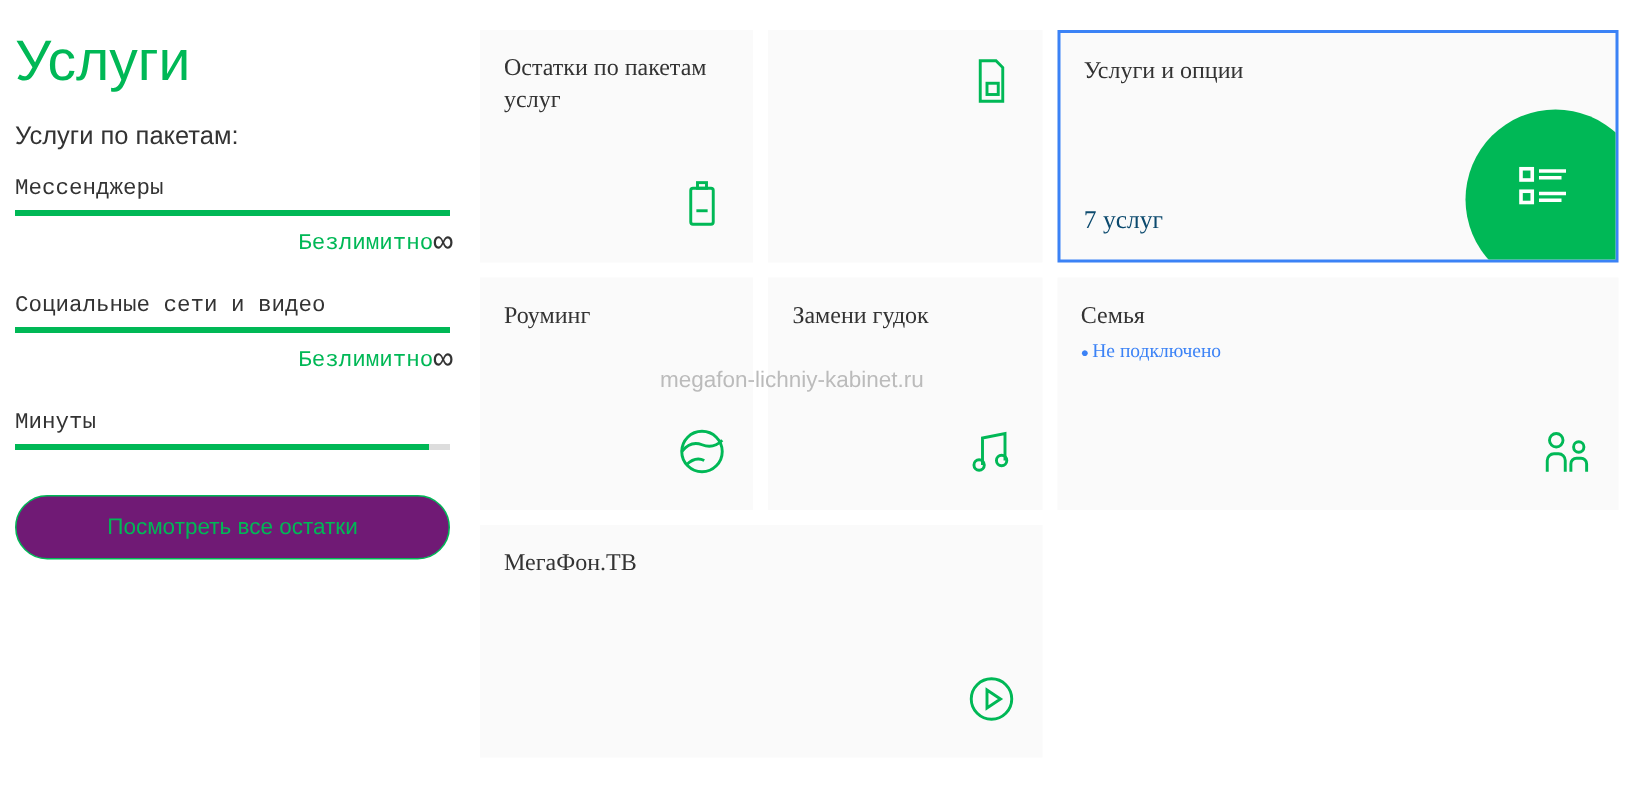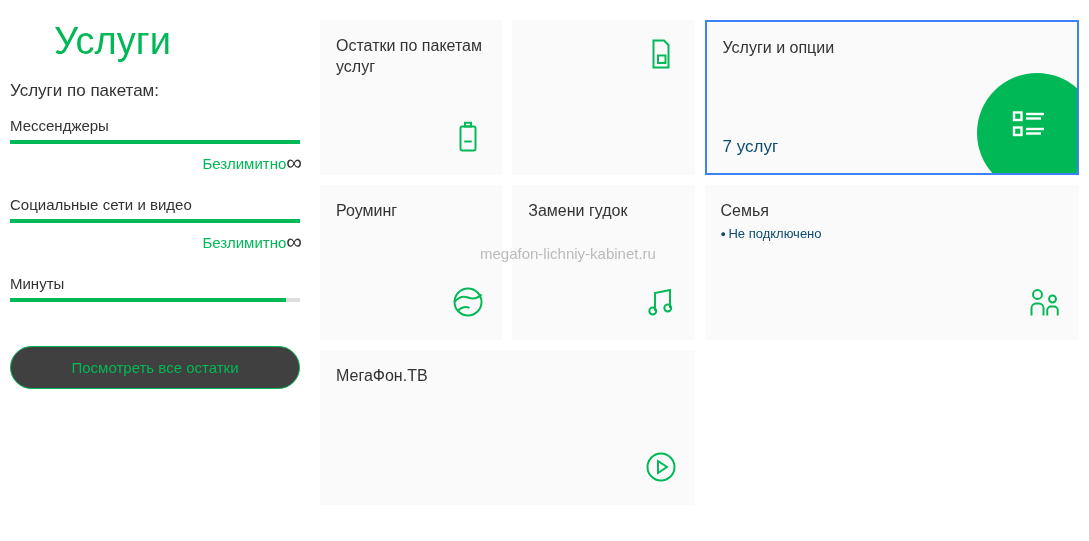--- a/index.html
+++ b/index.html
@@ -6,64 +6,64 @@
   body {
     font-family: -apple-system, BlinkMacSystemFont, "Segoe UI", Arial, sans-serif;
     background: #fff;
     width: 1089px;
     height: 541px;
     position: relative;
     overflow: hidden;
   }
   .container { display: flex; padding: 20px 10px 10px 10px; gap: 20px; }
   .sidebar { width: 290px; flex-shrink: 0; }
-  .title { color: #00b856; font-size: 38px; font-weight: 400; margin-bottom: 18px; margin-left: 44px; }
+  .title { color: #00b856; font-size: 38px; font-weight: 400; margin-bottom: 18px; }
   .subtitle { color: #333; font-size: 17px; margin-bottom: 16px; }
-  .usage-item { margin-bottom: 20px; }
+  .usage-item { margin-bottom: 20px; font-family: Liberation Mono, monospace; }
   .usage-label { color: #333; font-size: 15px; margin-bottom: 6px; }
   .usage-bar {
     height: 4px; background: #ddd; position: relative; margin-bottom: 6px;
   }
   .usage-bar-fill {
     height: 100%; background: #00b856; position: absolute; left: 0; top: 0;
   }
   .usage-row { display: flex; justify-content: flex-end; align-items: center; }
   .usage-value { color: #00b856; font-size: 15px; }
   .usage-total { color: #333; font-size: 15px; }
   .infinity { font-size: 22px; color: #333; letter-spacing: -2px;}
   .btn-view-all {
-    border: 1px solid #00b856; color: #00b856; background: #404040;
+    border: 1px solid #00b856; color: #00b856; background: #701a75;
     border-radius: 22px; padding: 12px 30px; font-size: 15px;
-    cursor: pointer; width: 100%; margin-top: 24px;
+    cursor: pointer; width: 100%; margin-top: 10px;
   }
   .grid { flex: 1; display: grid; grid-template-columns: repeat(12, 1fr); gap: 10px; }
   .card {
     background: #fafafa; padding: 16px; position: relative;
     height: 155px; cursor: pointer;
-    display: flex; flex-direction: column; justify-content: space-between;
+    display: flex; flex-direction: column; justify-content: space-between; font-family: Liberation Serif, serif;
   }
   .card-title { color: #333; font-size: 16px; line-height: 1.3; }
-  .card-sub { color: #0c4a6e; font-size: 13px; margin-top: 4px; }
+  .card-sub { color: #3b82f6; font-size: 13px; margin-top: 4px; }
   .card-sub::before { content: "● "; font-size: 9px; vertical-align: middle; }
   .card-footer { display:flex; justify-content:space-between; align-items:flex-end; }
   .card-value { color: #0c4a6e; font-size: 17px; }
   .card-icon { align-self: flex-end; }
   .card-icon svg { width: 36px; height: 36px; }
   .span3 { grid-column: span 3; }
   .span6 { grid-column: span 6; }
   .highlighted { border: 2px solid #3b82f6; }
   .big-circle {
     position: absolute; right: -20px; bottom: -20px;
     width: 120px; height: 120px; border-radius: 50%; background: #00b856;
     display:flex; align-items:center; justify-content:center;
   }
   .big-circle svg { width: 36px; height: 36px; margin-right:16px; margin-bottom:14px;}
   .watermark {
     position:absolute; top: 245px; left: 440px; color: #bbb; font-size: 15px;
-    pointer-events: none; font-weight: 300; margin-left: 40px;
+    pointer-events: none; font-weight: 300;
   }
 </style>
 </head>
 <body>
 
 <div class="container">
   <div class="sidebar">
     <h1 class="title">Услуги</h1>
     <div class="subtitle">Услуги по пакетам:</div>
 

